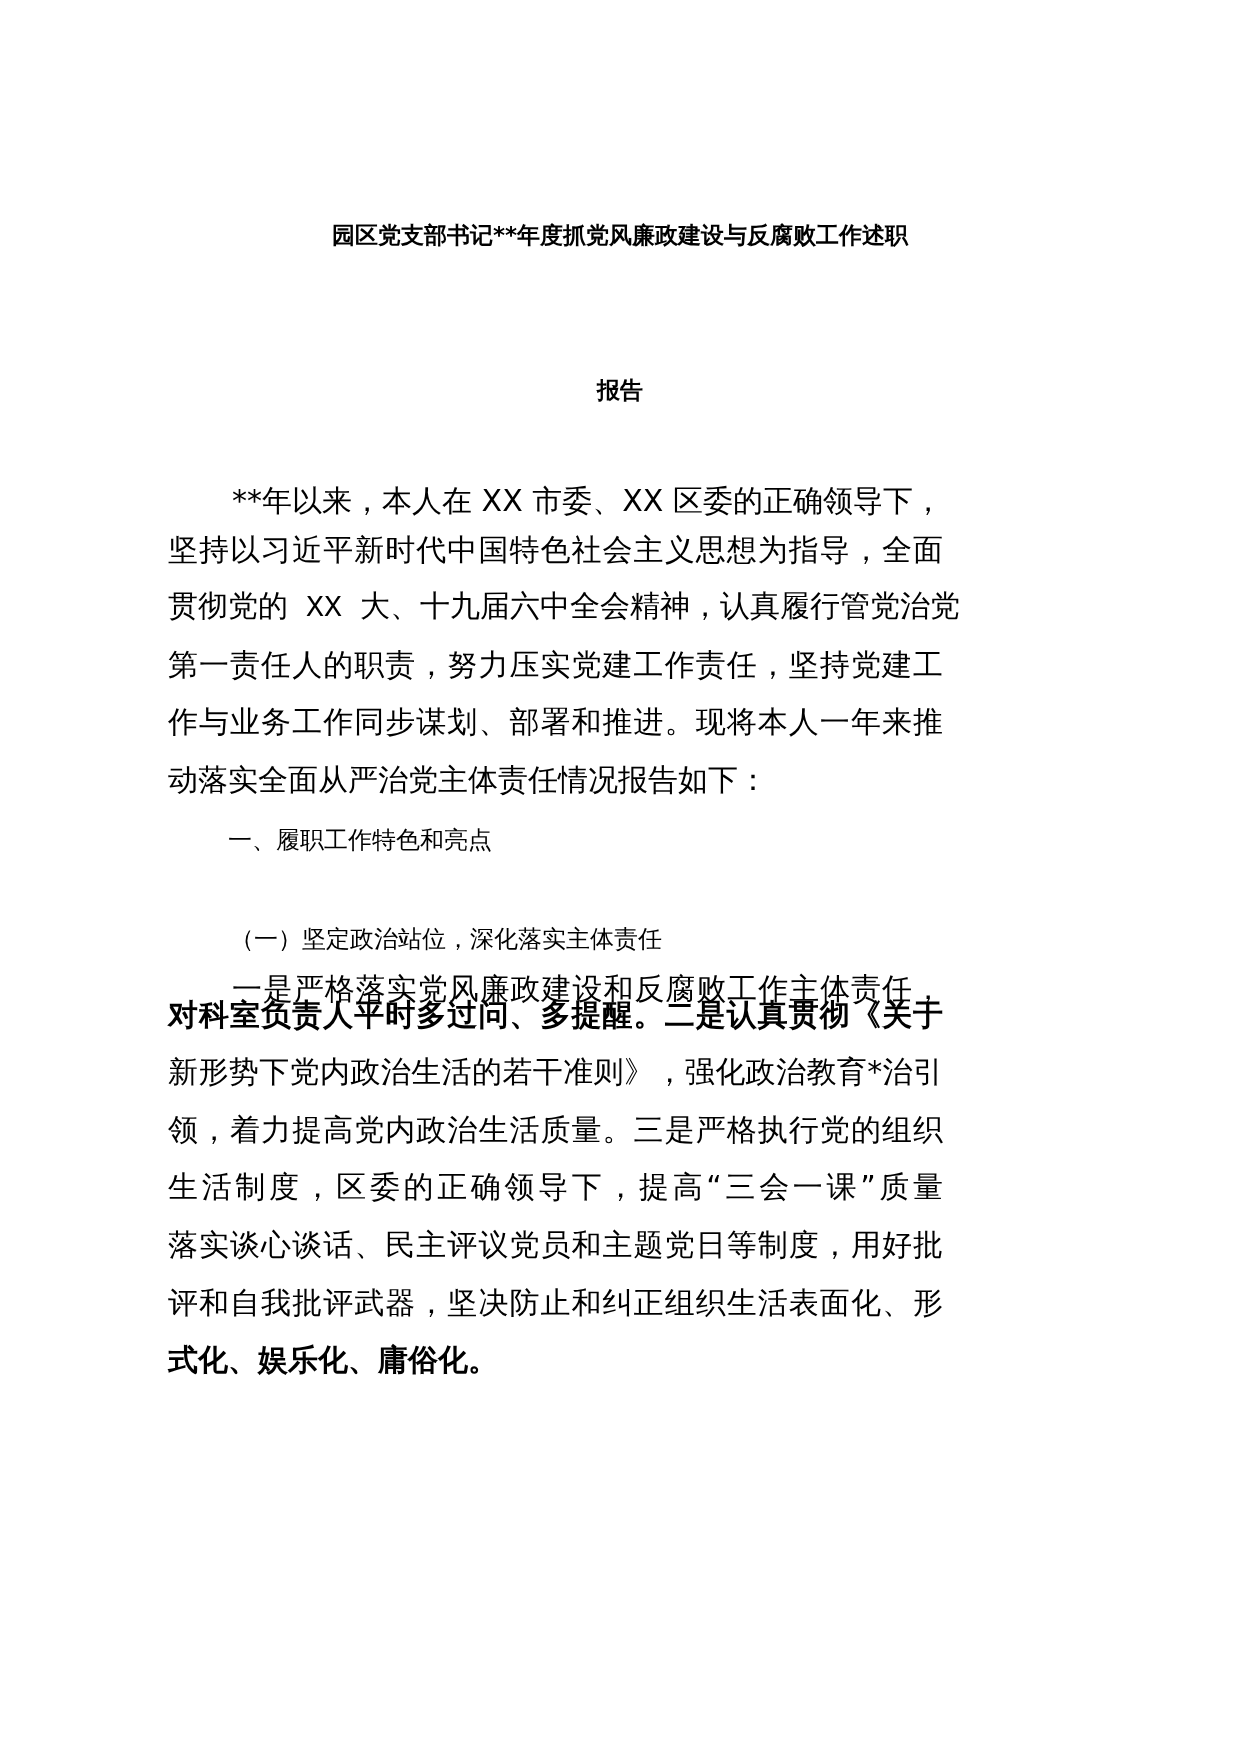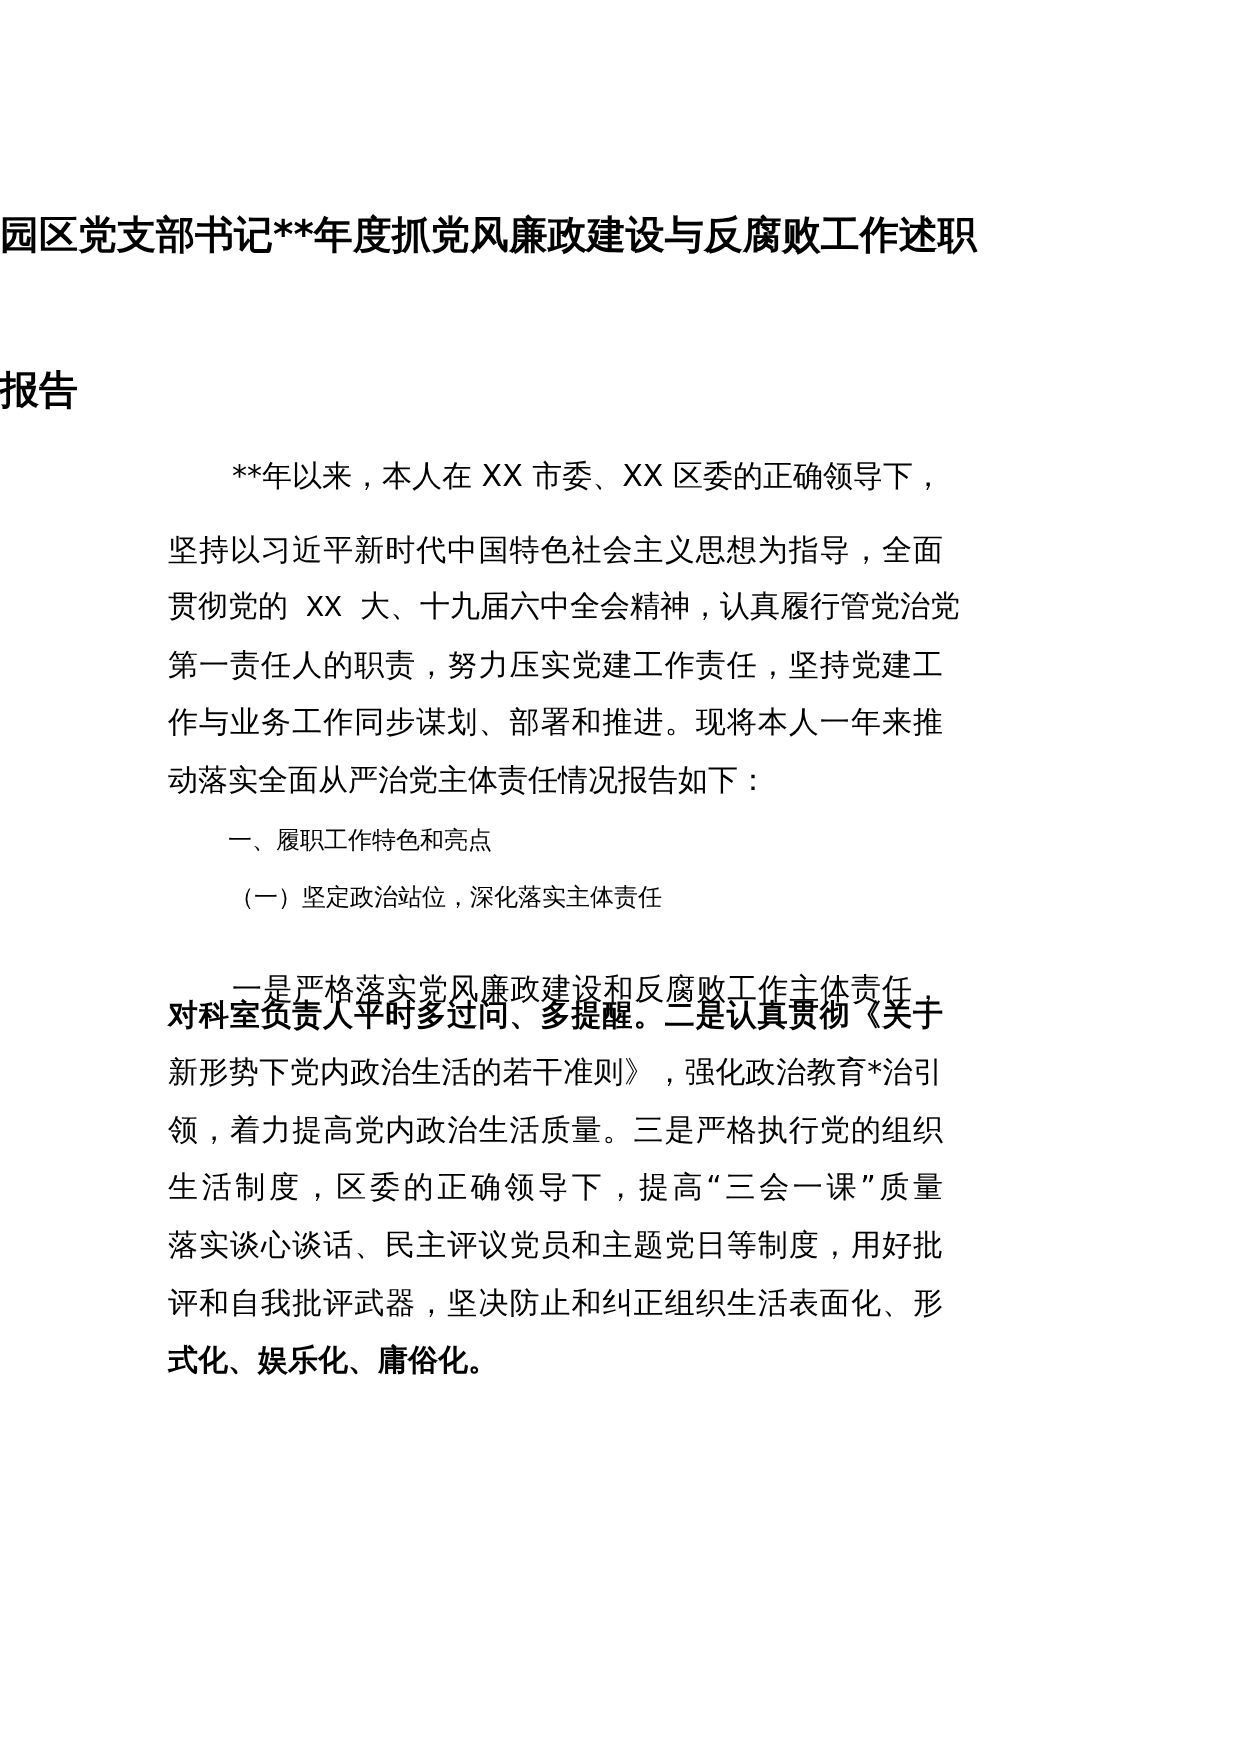--- a/index.html
+++ b/index.html
@@ -19,22 +19,23 @@
       position: absolute;
       left: 0; top: 0;
       width: 1240px;
       height: 1754px;
       background: #ffffff;
     }
     .title-line {
       position: absolute;
       left: 0;
       width: 1240px;
+      text-align: center;
       font-weight: bold;
-      font-size: 39px;
+      font-size: 23px;
       letter-spacing: 0px;
       white-space: nowrap;
       line-height: 40px;
     }
     .title-line.l1 { top: 215px; }
     .title-line.l2 { top: 370px; }
 
     .line {
       position: absolute;
       left: 168px;
@@ -57,31 +58,31 @@
   </style>
 </head>
 <body>
 
 <div class="page">
 
   <div class="title-line l1">园区党支部书记**年度抓党风廉政建设与反腐败工作述职</div>
   <div class="title-line l2">报告</div>
 
   <div>
-    <div class="line indent" style="top:456px;">**年以来，本人在 XX 市委、XX 区委的正确领导下，</div>
+    <div class="line indent" style="top:481px;">**年以来，本人在 XX 市委、XX 区委的正确领导下，</div>
     <div class="line" style="top:530px;">坚持以习近平新时代中国特色社会主义思想为指导，全面</div>
     <div class="line" style="top:588px;font-family:Liberation Mono, monospace;">贯彻党的 XX 大、十九届六中全会精神，认真履行管党治党</div>
     <div class="line" style="top:645px;">第一责任人的职责，努力压实党建工作责任，坚持党建工</div>
     <div class="line" style="top:702px;">作与业务工作同步谋划、部署和推进。现将本人一年来推</div>
     <div class="line last" style="top:760px;">动落实全面从严治党主体责任情况报告如下：</div>
   </div>
 
   <div class="heading" style="left:228px; top:820px;">一、履职工作特色和亮点</div>
 
-  <div class="heading" style="left:230px; top:877px;text-align:center;">（一）坚定政治站位，深化落实主体责任</div>
+  <div class="heading" style="left:230px; top:919px;text-align:center;">（一）坚定政治站位，深化落实主体责任</div>
 
   <div>
     <div class="line indent" style="top:937px;margin-top:32px;">一是严格落实党风廉政建设和反腐败工作主体责任，</div>
     <div class="line" style="top:995px;font-weight:bold;">对科室负责人平时多过问、多提醒。二是认真贯彻《关于</div>
     <div class="line" style="top:1052px;">新形势下党内政治生活的若干准则》，强化政治教育*治引</div>
     <div class="line" style="top:1110px;">领，着力提高党内政治生活质量。三是严格执行党的组织</div>
     <div class="line" style="top:1167px;">生活制度，区委的正确领导下，提高“三会一课”质量</div>
     <div class="line" style="top:1225px;">落实谈心谈话、民主评议党员和主题党日等制度，用好批</div>
     <div class="line" style="top:1283px;">评和自我批评武器，坚决防止和纠正组织生活表面化、形</div>
     <div class="line last" style="top:1340px;font-weight:bold;">式化、娱乐化、庸俗化。</div>

